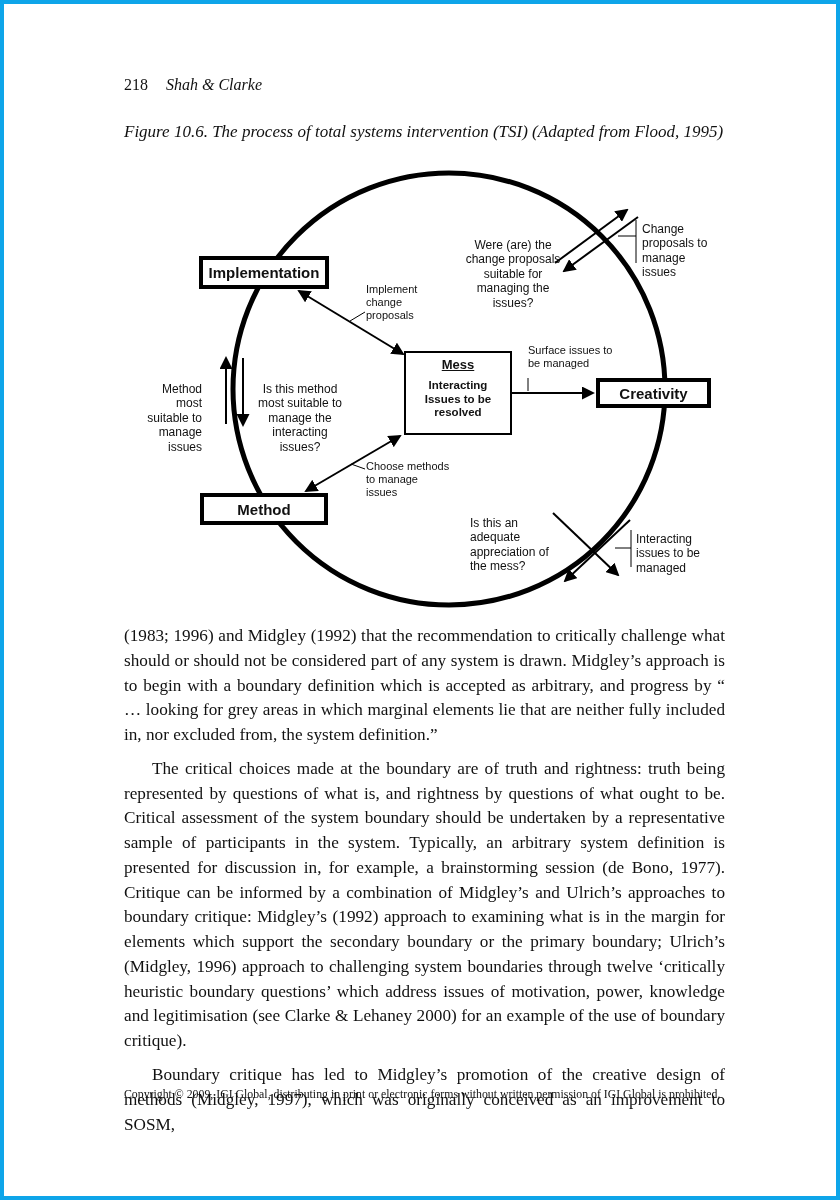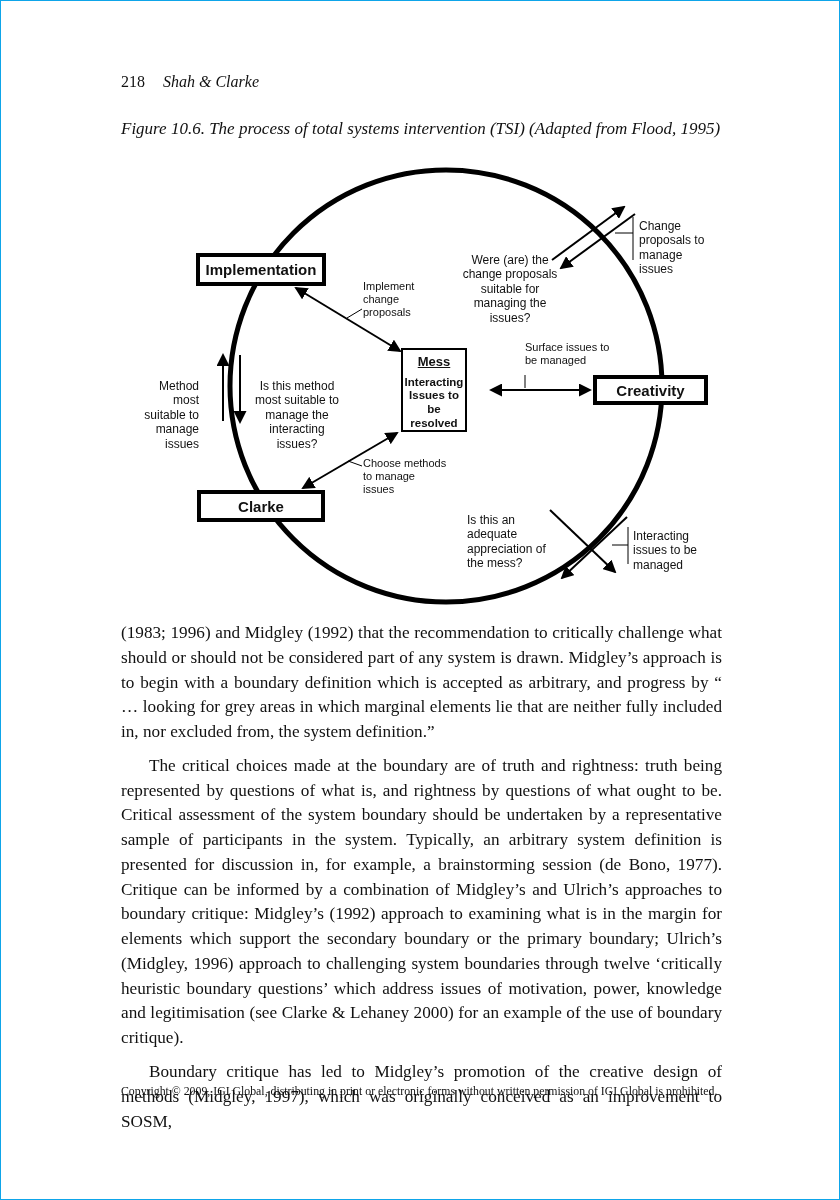--- a/index.html
+++ b/index.html
@@ -1,21 +1,21 @@
 <!DOCTYPE html>
 <html><head>
 <meta charset="utf-8">
 <style>
   html,body{margin:0;padding:0;background:#e9e9e9;}
   .page{
     position:relative;
     width:840px;height:1200px;
     margin:0 auto;
     background:#ffffff;
-    border:1px solid #0ea5e9;
+    border:4px solid #0ea5e9;
     box-sizing:border-box;
     font-family:"Liberation Serif", serif;
     color:#111;
     overflow:hidden;
   }
   
   .running-head{
     position:absolute;left:120px;top:72px;width:600px;
     font-size:16px;
   }
@@ -105,36 +105,36 @@
 
       <line x1="361" y1="148" x2="346" y2="157" stroke="#000" stroke-width="1"></line>
       <line x1="524" y1="214" x2="524" y2="227" stroke="#000" stroke-width="1"></line>
       <line x1="361" y1="305" x2="347" y2="300" stroke="#000" stroke-width="1"></line>
     </svg>
 
     <div class="dbox" style="left:195px;top:92px;width:130px;height:33px;">
       <span>Implementation</span>
     </div>
 
-    <div class="dbox mess" style="left:400px;top:187px;width:66px;height:84px;justify-content:center;">
+    <div class="dbox mess" style="left:400px;top:187px;width:108px;height:84px;">
       <span class="mess-title">Mess</span>
       <span class="mess-body">Interacting Issues to be resolved</span>
     </div>
 
     <div class="dbox" style="left:592px;top:214px;width:115px;height:30px;">
       <span>Creativity</span>
     </div>
 
     <div class="dbox" style="left:196px;top:329px;width:128px;height:32px;">
-      <span>Clarke</span>
+      <span>Method</span>
     </div>
 
     <div class="dlabel md" style="left:362px;top:119px;width:80px;text-align:left;">Implement change proposals</div>
 
-    <div class="dlabel" style="left:453px;top:92px;width:112px;text-align:center;">Were (are) the change proposals suitable for managing the issues?</div>
+    <div class="dlabel" style="left:453px;top:74px;width:112px;text-align:center;">Were (are) the change proposals suitable for managing the issues?</div>
 
     <div class="dlabel" style="left:638px;top:58px;width:66px;text-align:left;">Change proposals to manage issues</div>
 
     <div class="dlabel md" style="left:524px;top:180px;width:86px;text-align:left;">Surface issues to be managed</div>
 
     <div class="dlabel" style="left:136px;top:218px;width:62px;text-align:right;">Method most suitable to manage issues</div>
 
     <div class="dlabel" style="left:253px;top:218px;width:86px;text-align:center;">Is this method most suitable to manage the interacting issues?</div>
 
     <div class="dlabel md" style="left:362px;top:296px;width:86px;text-align:left;">Choose methods to manage issues</div>

